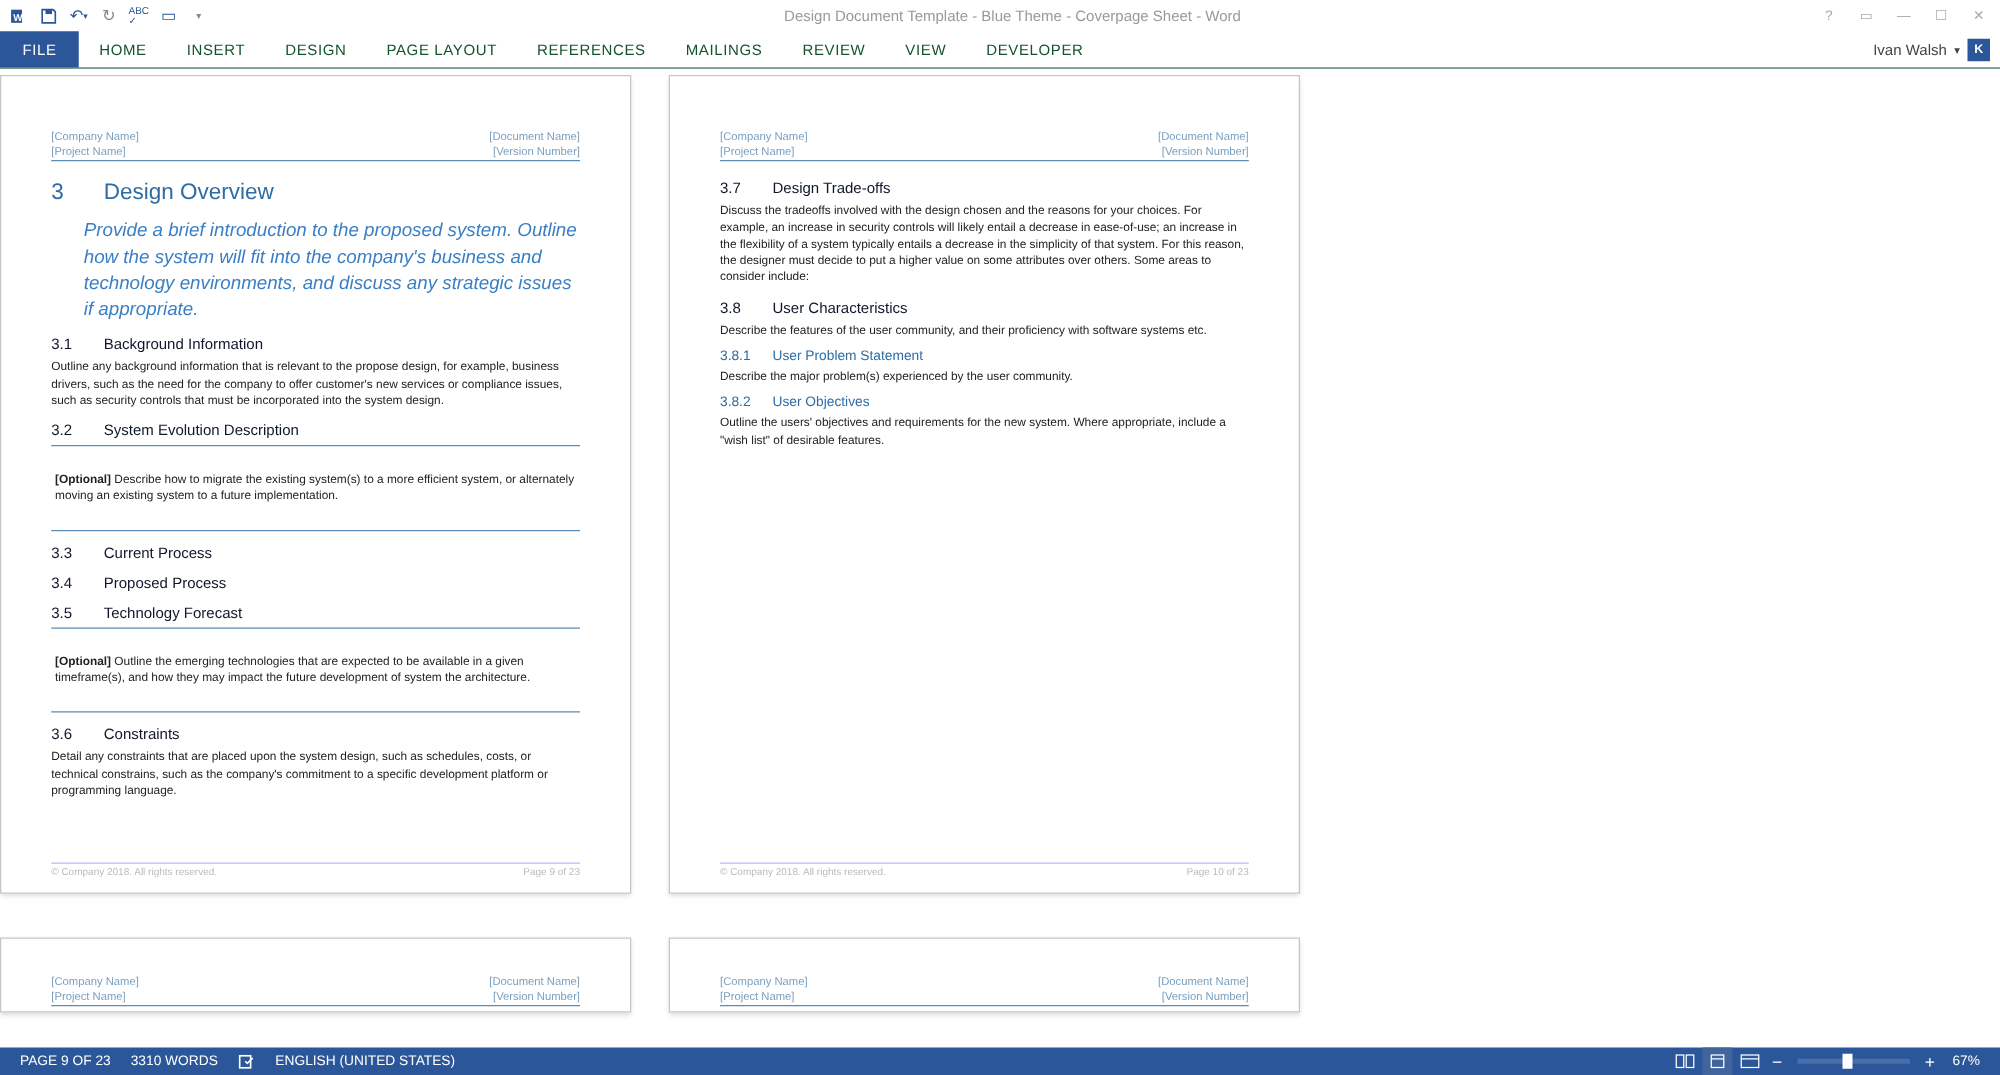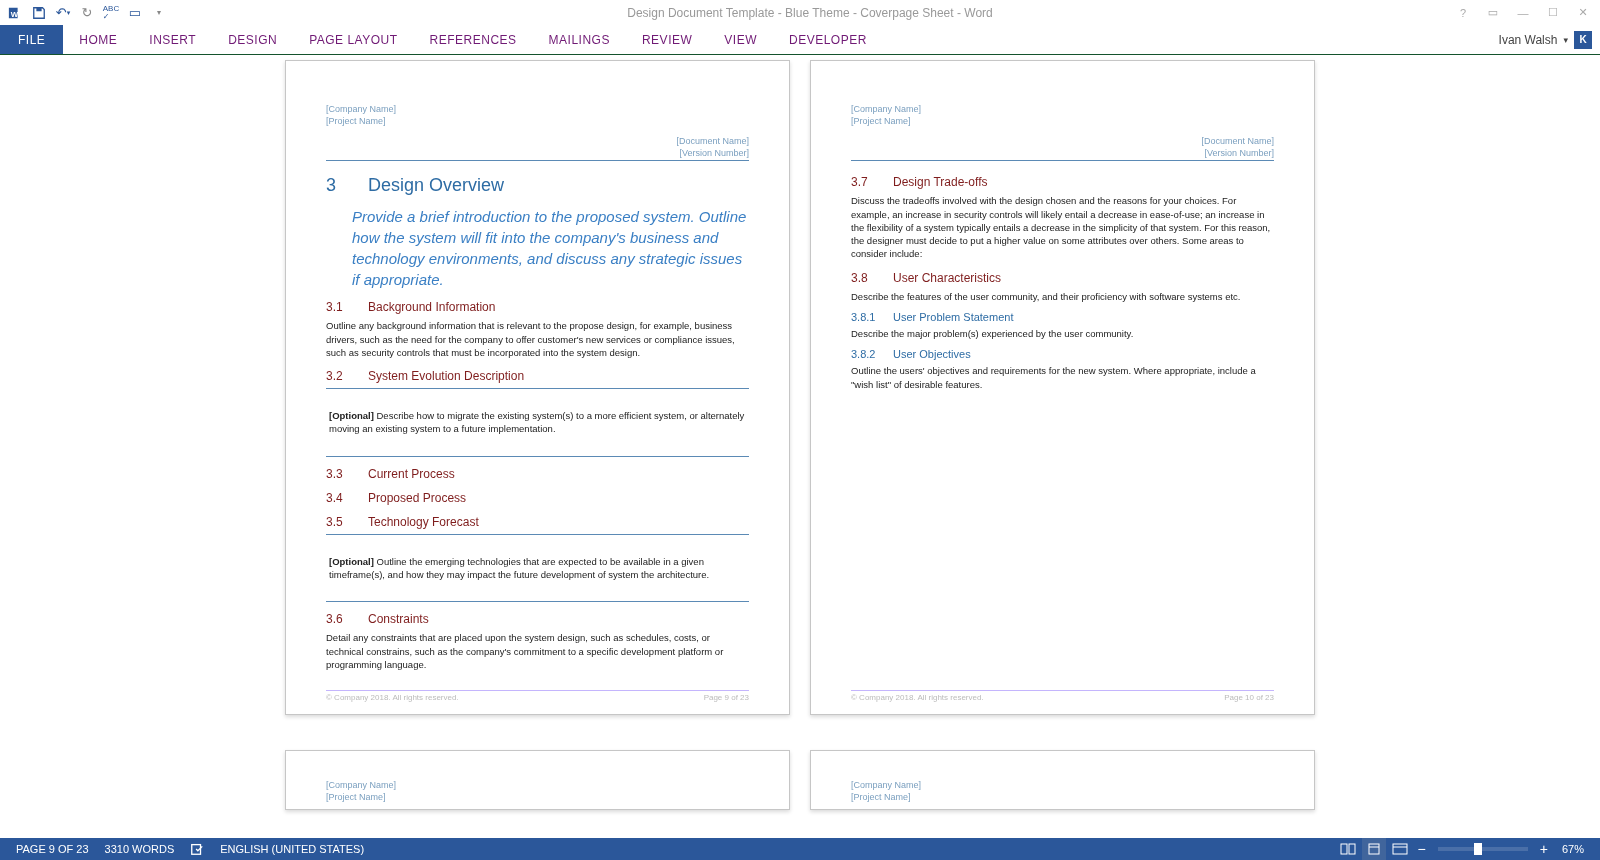--- a/index.html
+++ b/index.html
@@ -9,36 +9,36 @@
 .titlebar { height: 25px; background: #fff; display: flex; align-items: center; padding: 0 4px; }
 .qat { display: flex; align-items: center; gap: 2px; }
 .qat-btn { width: 22px; height: 22px; display: flex; align-items: center; justify-content: center; color: #2b579a; font-size: 13px; cursor: pointer; }
 .qat-btn.gray { color: #888; }
 .title-text { flex: 1; text-align: center; color: #999; font-size: 12px; }
 .win-controls { display: flex; gap: 4px; }
 .win-btn { width: 26px; height: 20px; display: flex; align-items: center; justify-content: center; color: #aaa; font-size: 11px; cursor: pointer; }
 
 
 .ribbon { height: 30px; background: #fff; border-bottom: 1px solid #14532d; display: flex; align-items: stretch; }
-.ribbon-tab { padding: 0 16px; display: flex; align-items: center; color: #701a75; font-size: 12px; cursor: pointer; letter-spacing: 0.5px; }
+.ribbon-tab { padding: 0 16px; display: flex; align-items: center; color: #14532d; font-size: 12px; cursor: pointer; letter-spacing: 0.5px; }
 .ribbon-tab.file { background: #2b579a; color: #fff; padding: 0 18px; }
 .ribbon-user { margin-left: auto; display: flex; align-items: center; padding-right: 8px; gap: 6px; color: #444; font-size: 12px; }
 .user-badge { width: 18px; height: 18px; background: #2b579a; color: #fff; display: flex; align-items: center; justify-content: center; font-size: 10px; font-weight: bold; }
 
 
 .doc-area { position: absolute; top: 55px; left: 0; right: 0; bottom: 22px; background: #fff; overflow: hidden; }
-.pages { display: flex; gap: 20px; justify-content: center; padding-top: 5px; }
+.pages { display: flex; gap: 30px; justify-content: flex-start; padding-top: 5px; }
 .page { width: 505px; height: 655px; background: #fff; border: 1px solid #c6c6c6; box-shadow: 0 2px 4px rgba(0,0,0,0.15); padding: 42px 40px 12px 40px; position: relative; font-size: 10px; color: #222; }
 .page-header { display: flex; justify-content: space-between; font-size: 9px; color: #7a9fbf; border-bottom: 1px solid #5b8ab5; padding-bottom: 1px; margin-bottom: 14px; }
 .page-header .col { display: flex; flex-direction: column; line-height: 1.35; }
-.page-header .col.right { text-align: right; margin-top: 32px; }
+.page-header .col.right { text-align: right; }
 .h1 { color: #2e6ca4; font-size: 18px; font-weight: normal; margin-bottom: 10px; }
 .h1 .num { display: inline-block; width: 42px; }
 .intro { color: #3a7fc4; font-style: italic; font-size: 15px; line-height: 1.4; padding-left: 26px; margin-bottom: 10px; }
-.h2 { color: #7f1d1d; font-size: 12px; font-weight: normal; margin-top: 10px; margin-bottom: 5px; }
+.h2 { color: #0f172a; font-size: 12px; font-weight: normal; margin-top: 10px; margin-bottom: 5px; }
 .h2 .num { display: inline-block; width: 42px; }
 .h3 { color: #2e6ca4; font-size: 11px; font-weight: normal; margin-top: 8px; margin-bottom: 4px; }
 .h3 .num { display: inline-block; width: 42px; }
 .body { font-size: 9.5px; line-height: 1.4; color: #222; margin-bottom: 6px; }
 .boxed { border-top: 1px solid #5b8ab5; border-bottom: 1px solid #5b8ab5; padding: 20px 3px; font-size: 9.5px; line-height: 1.4; margin-bottom: 4px; }
 .boxed .opt { font-weight: bold; }
 .bullets { margin-left: 42px; font-size: 9.5px; line-height: 1.8; }
 .bullets li { list-style: disc; margin-left: 0; }
 .page-footer { position: absolute; bottom: 12px; left: 40px; right: 40px; display: flex; justify-content: space-between; font-size: 8px; color: #bbb; border-top: 1px solid #c4b5fd; padding-top: 2px; }
 

